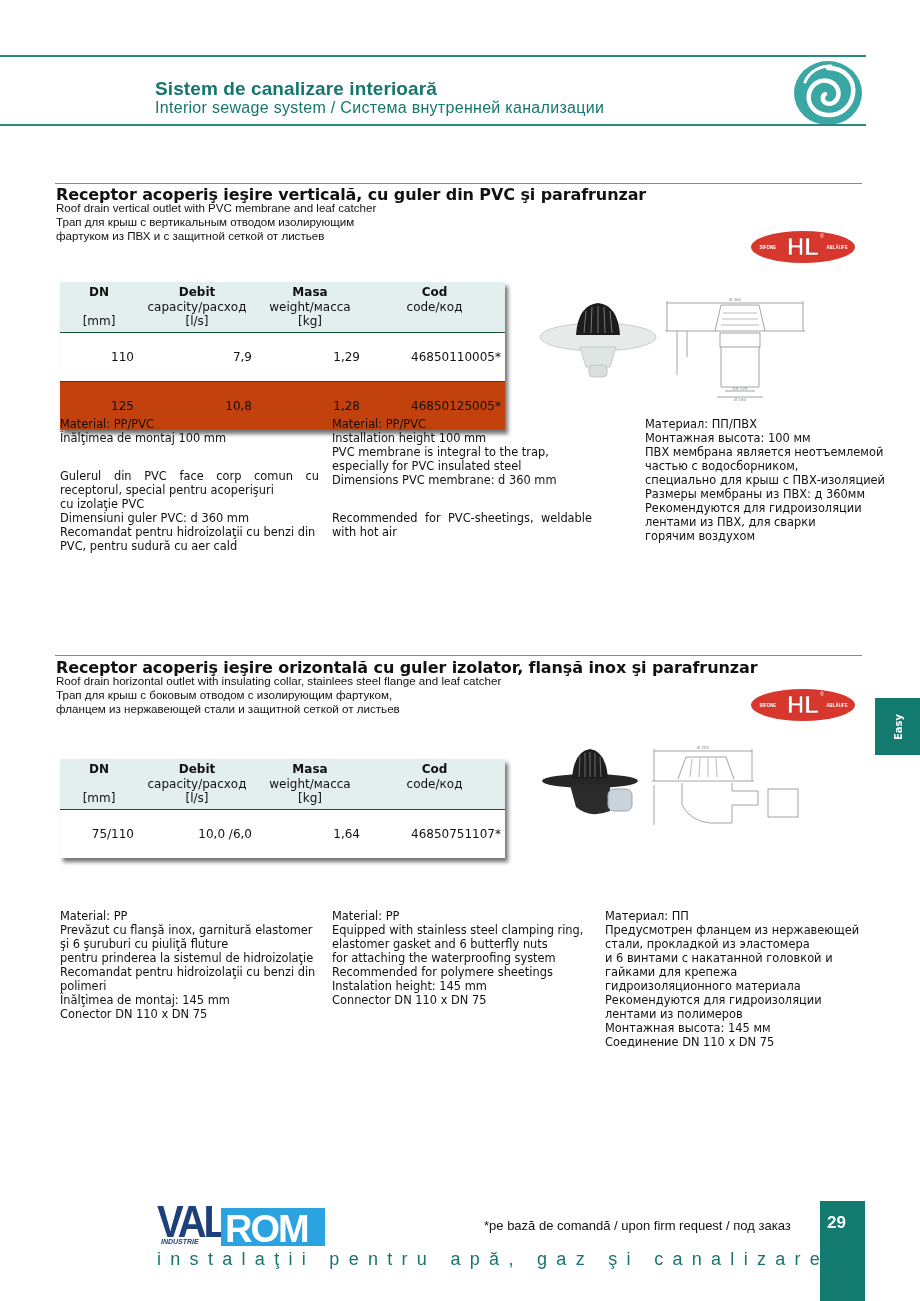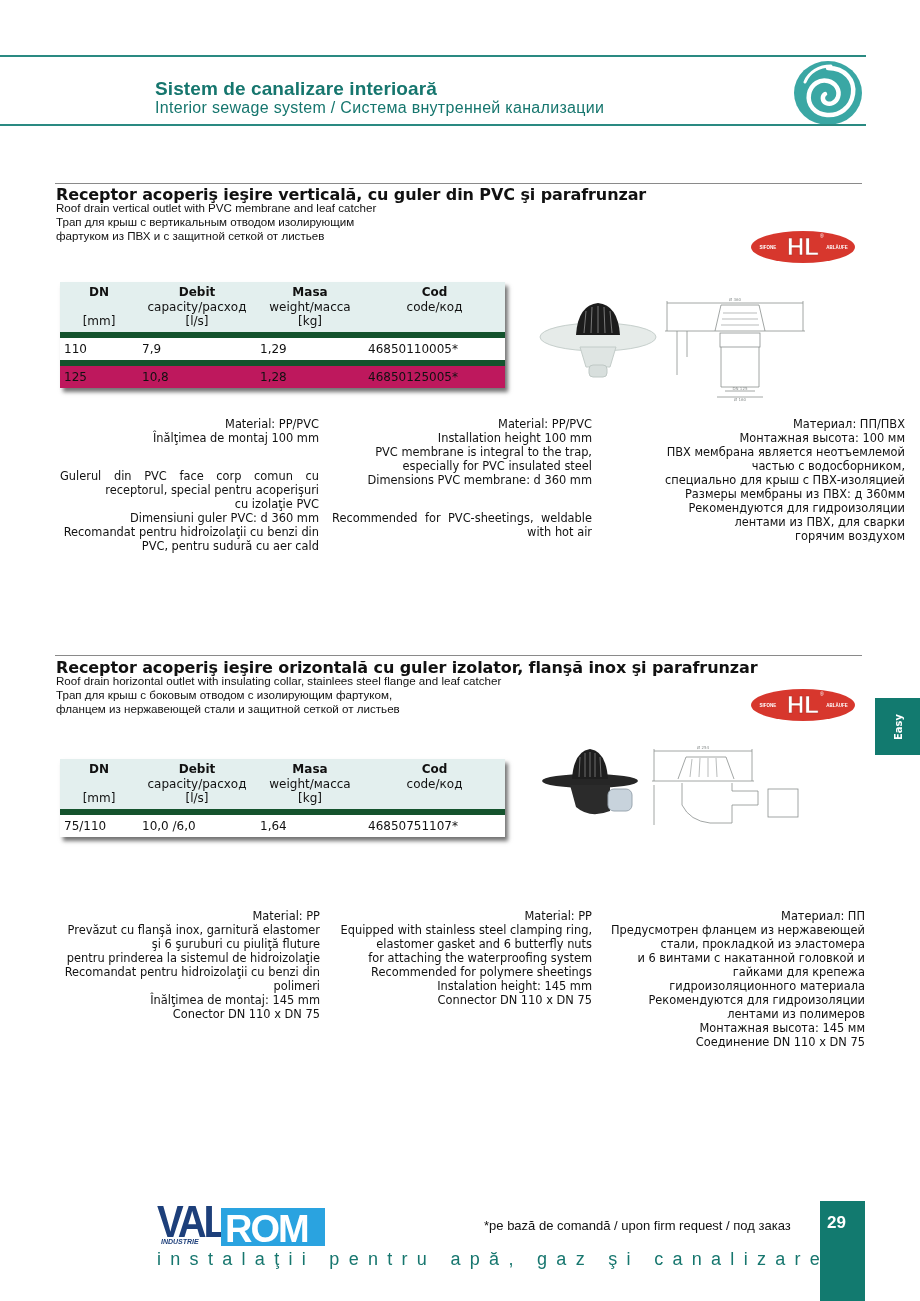--- a/index.html
+++ b/index.html
@@ -17,26 +17,26 @@
   .sec-title { position:absolute; left:56px; font-family:"DejaVu Sans", sans-serif; font-weight:bold; font-size:16px; color:#111; letter-spacing:-0.1px; white-space:nowrap; }
   .sec-sub { position:absolute; left:56px; font-family:"Liberation Sans", sans-serif; font-size:11.6px; color:#111; line-height:14px; white-space:nowrap; }
 
   .hl-logo { position:absolute; width:110px; height:36px; }
 
   
   .tbl-wrap { position:absolute; left:60px; width:445px; box-shadow: 3px 4px 4px rgba(0,0,0,0.55); }
   table.spec { border-collapse:collapse; width:100%; font-family:"DejaVu Sans", sans-serif; font-size:12px; color:#111; }
   table.spec th { background:#e3efee; font-weight:normal; vertical-align:top; padding:3px 4px 3px 4px; line-height:14.5px; text-align:center; }
   table.spec th .b { font-weight:bold; display:block; }
-  table.spec td { text-align:left; padding:3px 4px; height:16px; border-top:6px solid #14532d; }
-  table.spec tr.alt td { background:#be185d; }
+  table.spec td { text-align:right; padding:16px 4px; height:16px; border-top:1px solid #14532d; }
+  table.spec tr.alt td { background:#c2410c; }
   table.spec thead tr { border-bottom:1px solid #7fbab4; }
 
   .desc { position:absolute; font-family:"DejaVu Sans", sans-serif; font-size:11.4px; line-height:14px; color:#111; }
-  .desc div { white-space:nowrap;text-align:right; }
+  .desc div { white-space:nowrap; }
   .desc .j { text-align:justify; text-align-last:justify; white-space:normal;margin-top:24px; }
 
   
   .side-tab { position:absolute; left:875px; top:698px; width:45px; height:57px; background:#127a6f; }
   .side-tab span { position:absolute; left:50%; top:50%; transform:translate(-50%,-50%) rotate(-90deg); color:#fff; font-family:"DejaVu Sans", sans-serif; font-weight:bold; font-size:10px; }
 
   
   .valrom { position:absolute; left:157px; top:1200px; width:168px; height:46px; }
   .footnote { position:absolute; left:484px; top:1218px; font-family:"Liberation Sans", sans-serif; font-size:13px; color:#111; white-space:nowrap; }
   .page-tab { position:absolute; left:820px; top:1201px; width:45px; height:100px; background:#127a6f; }

